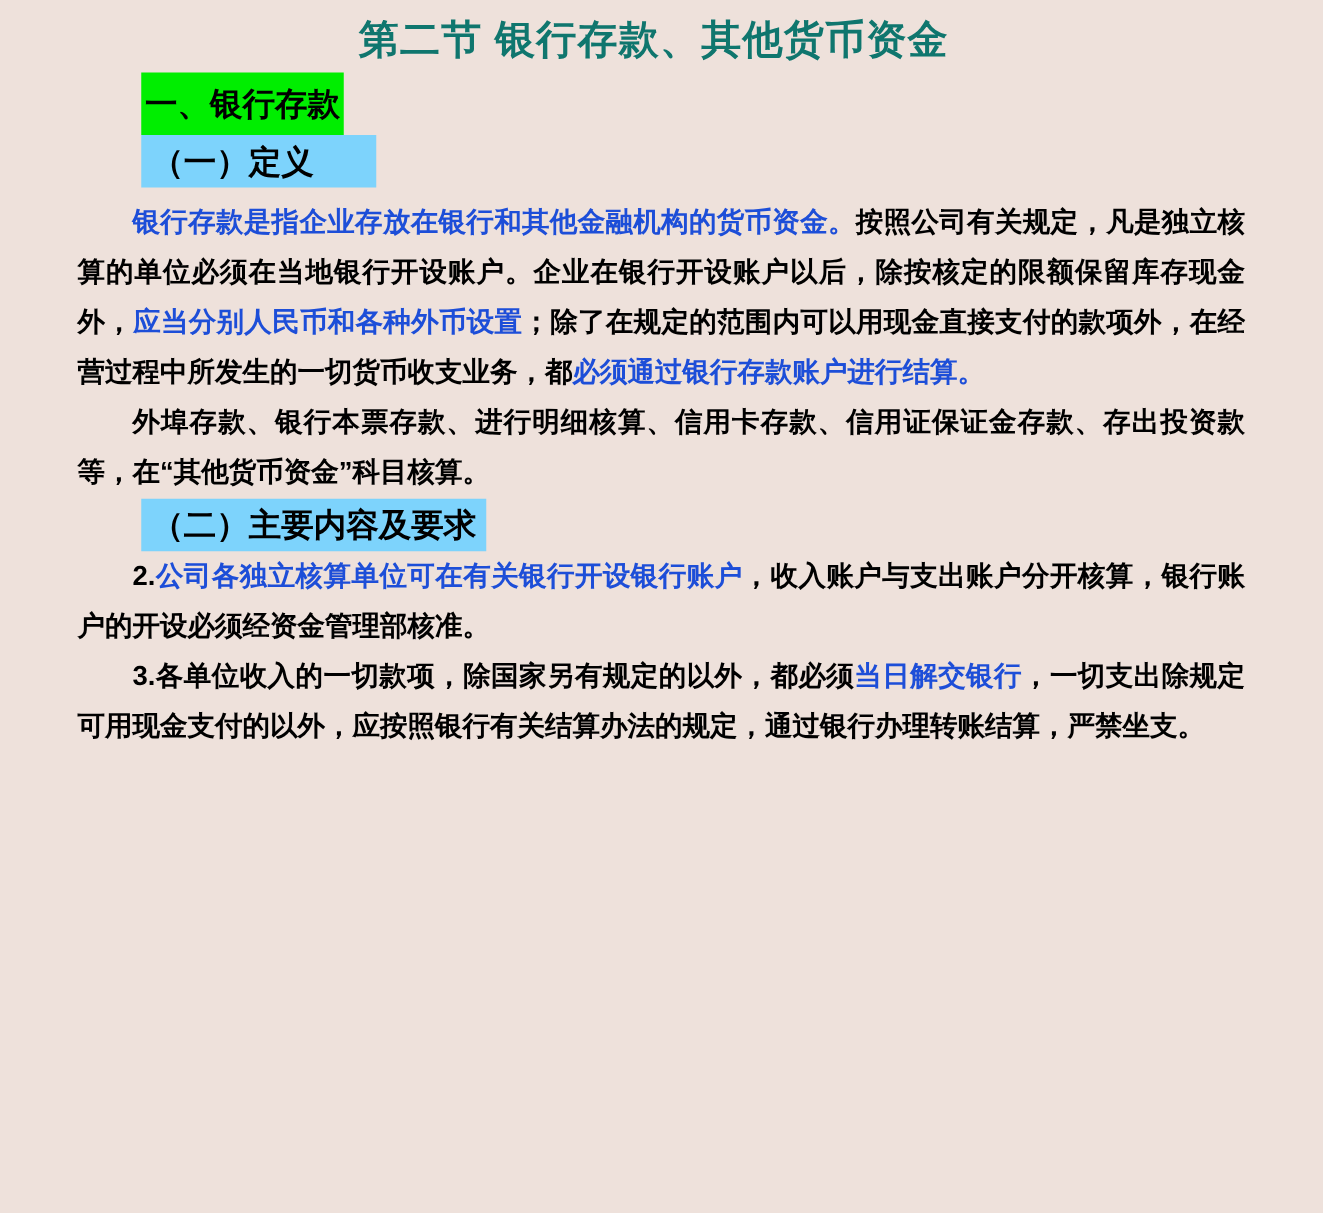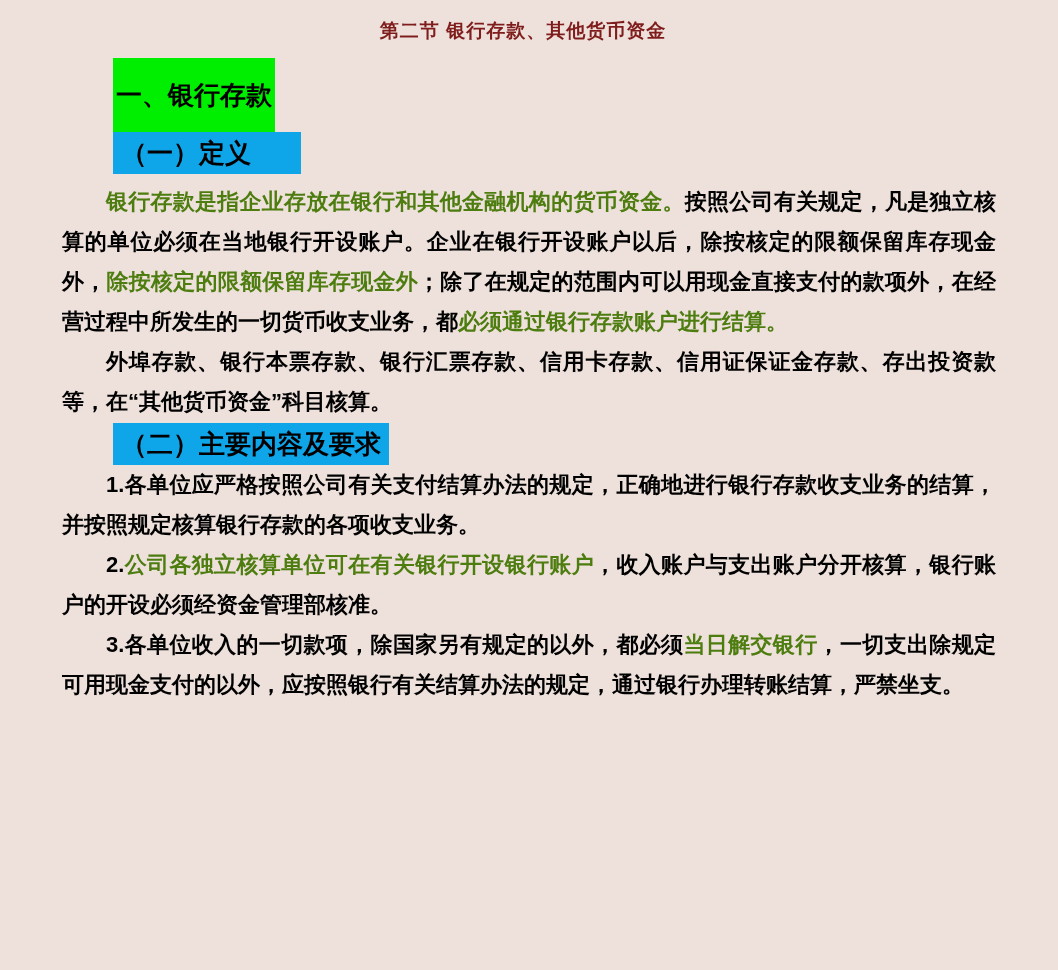--- a/index.html
+++ b/index.html
@@ -12,77 +12,76 @@
     overflow: hidden;
   }
   .page {
     width: 1058px;
     height: 970px;
     position: relative;
   }
   .title {
     margin: 12px 12px 0 0;
     text-align: center;
-    font-size: 19px;
+    font-size: 32px;
     font-weight: bold;
-    color: #7f1d1d;
+    color: #0f766e;
     letter-spacing: 1px;
     line-height: 38px;
   }
   .hrow { margin-left: 113px; }
   .hrow-1 { margin-top: 8px; }
   .hrow-2 { margin-top: 0; }
   .hrow-3 { margin-top: 1px; text-decoration: underline; }
   .hl {
     display: inline-block;
     font-size: 26px;
     font-weight: bold;
     color: #000;
     line-height: 42px;
     white-space: nowrap;
   }
-  .green-hl { background: #00EE00; padding: 16px 3px; }
-  .peach-hl { background: #0ea5e9; }
+  .green-hl { background: #00EE00; padding: 4px 3px; }
+  .peach-hl { background: #7dd3fc; }
   .pad-def  { padding: 0 50px 0 8px; }
   .pad-main { padding: 0 8px 0 8px; }
   .body-para {
     margin: 0 62px;
     font-size: 22px;
     font-weight: 600;
     line-height: 40px;
     text-align: justify;
     text-indent: 2em;
   }
   .first-para { margin-top: 8px; }
-  .red { color: #4d7c0f; }
+  .red { color: #1d4ed8; }
 </style>
 </head>
 <body>
 
 <div class="page">
 
   <div class="title">第二节 银行存款、其他货币资金</div>
 
   <div class="hrow hrow-1">
     <span class="hl green-hl">一、银行存款</span>
   </div>
 
   <div class="hrow hrow-2">
     <span class="hl peach-hl pad-def">（一）定义</span>
   </div>
 
-  <p class="body-para first-para"><span class="red">银行存款是指企业存放在银行和其他金融机构的货币资金。</span><span>按照公司有关规定，凡是独立核算的单位必须在当地银行开设账户。企业在银行开设账户以后，除按核定的限额保留库存现金外，</span><span class="red">除按核定的限额保留库存现金外</span><span>；除了在规定的范围内可以用现金直接支付的款项外，在经营过程中所发生的一切货币收支业务，都</span><span class="red">必须通过银行存款账户进行结算。</span></p>
+  <p class="body-para first-para"><span class="red">银行存款是指企业存放在银行和其他金融机构的货币资金。</span><span>按照公司有关规定，凡是独立核算的单位必须在当地银行开设账户。企业在银行开设账户以后，除按核定的限额保留库存现金外，</span><span class="red">应当分别人民币和各种外币设置</span><span>；除了在规定的范围内可以用现金直接支付的款项外，在经营过程中所发生的一切货币收支业务，都</span><span class="red">必须通过银行存款账户进行结算。</span></p>
 
-  <p class="body-para"><span>外埠存款、银行本票存款、银行汇票存款、信用卡存款、信用证保证金存款、存出投资款等，在“其他货币资金”科目核算。</span></p>
+  <p class="body-para"><span>外埠存款、银行本票存款、进行明细核算、信用卡存款、信用证保证金存款、存出投资款等，在“其他货币资金”科目核算。</span></p>
 
   <div class="hrow hrow-3">
     <span class="hl peach-hl pad-main">（二）主要内容及要求</span>
   </div>
 
-  <p class="body-para"><span>1.各单位应严格按照公司有关支付结算办法的规定，正确地进行银行存款收支业务的结算，并按照规定核算银行存款的各项收支业务。</span></p>
 
   <p class="body-para"><span>2.</span><span class="red">公司各独立核算单位可在有关银行开设银行账户</span><span>，收入账户与支出账户分开核算，银行账户的开设必须经资金管理部核准。</span></p>
 
 
 
   <p class="body-para"><span>3.各单位收入的一切款项，除国家另有规定的以外，都必须</span><span class="red">当日解交银行</span><span>，一切支出除规定可用现金支付的以外，应按照银行有关结算办法的规定，通过银行办理转账结算，严禁坐支。</span></p>
 
 </div>
 
 </body></html>

